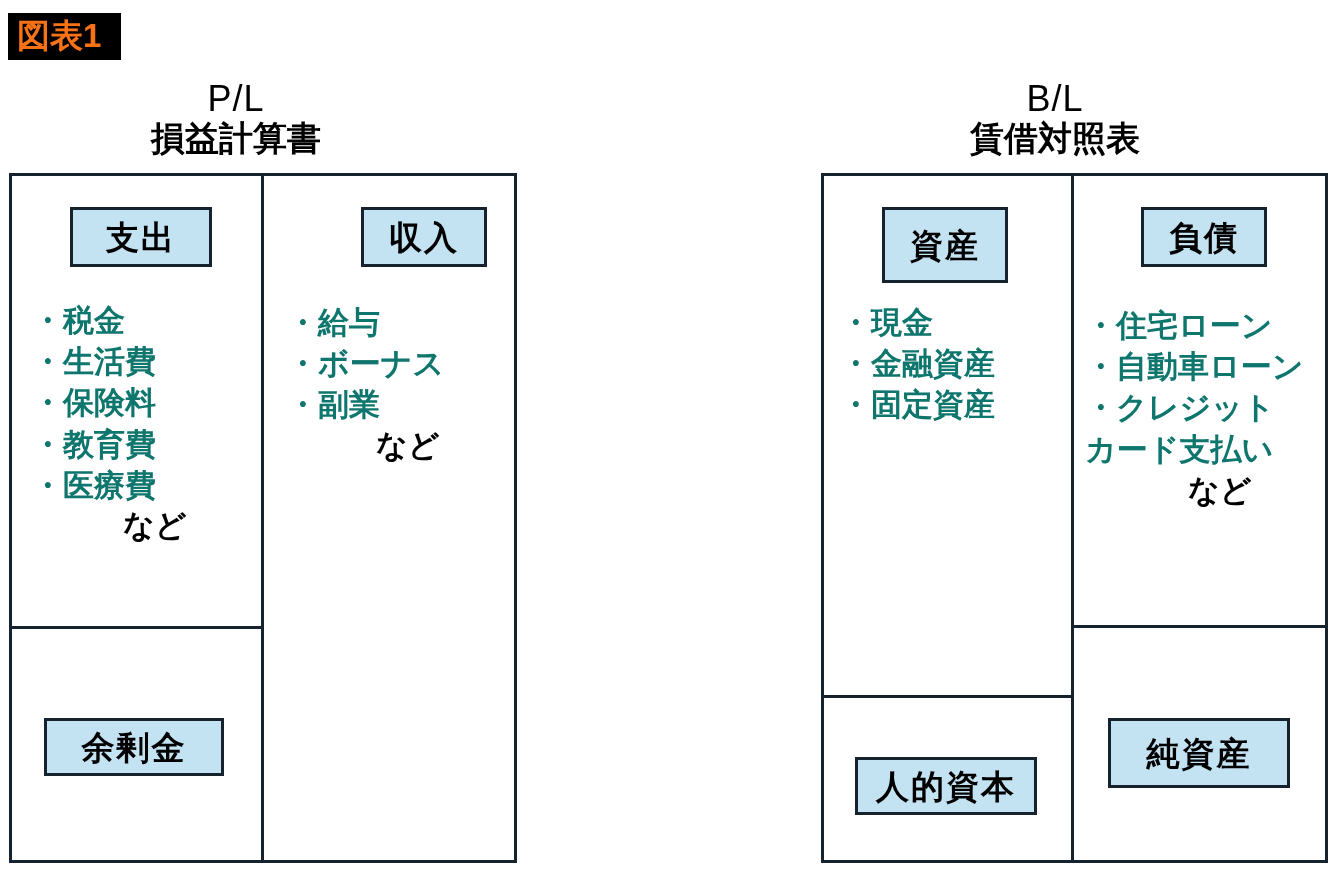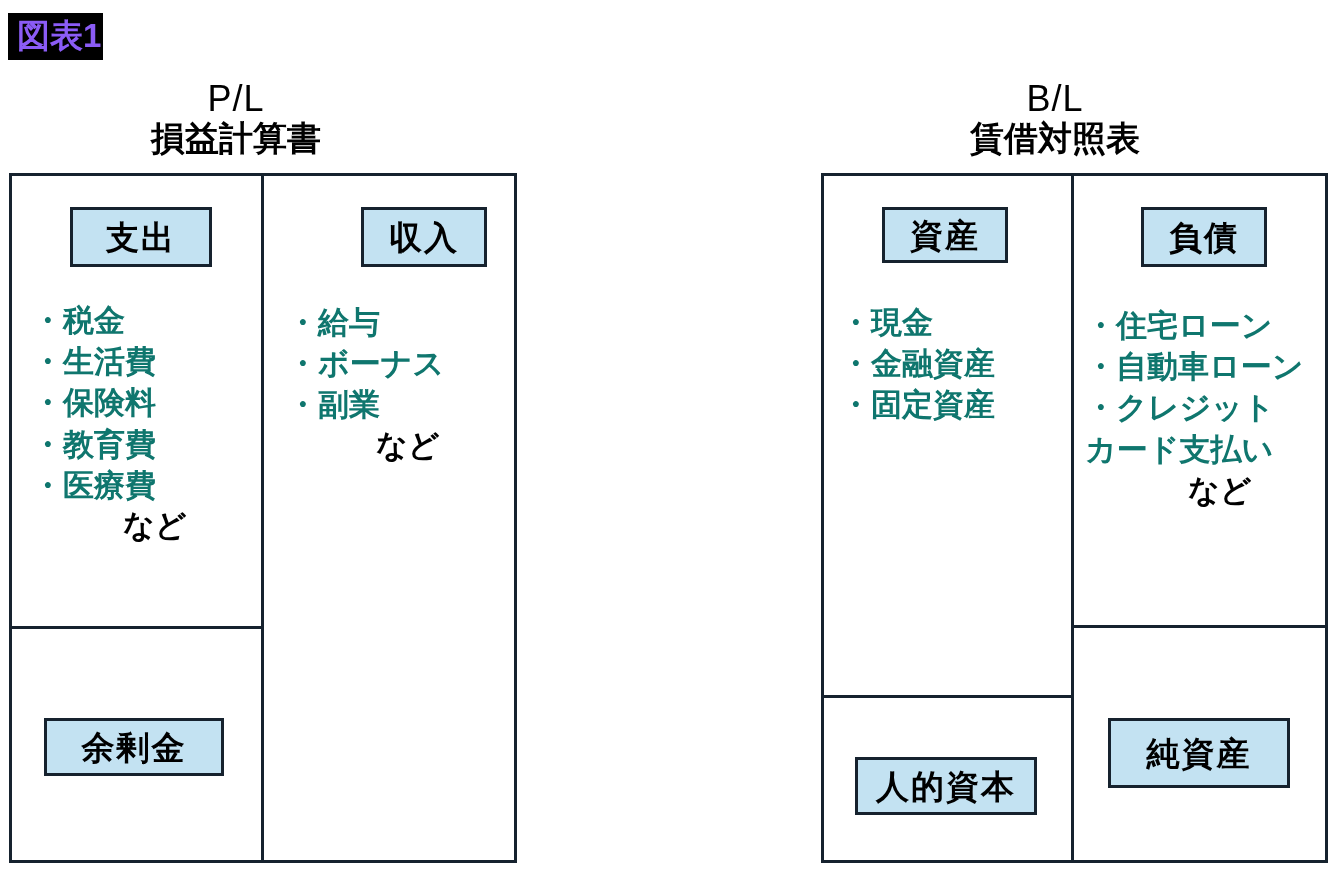--- a/index.html
+++ b/index.html
@@ -15,25 +15,25 @@
     color: #000000;
     overflow: hidden;
   }
 
   
   .figure-badge {
     position: absolute;
     left: 8px;
     top: 13px;
     background: #000000;
-    color: #8b5cf6;
+    color: #f97316;
     font-size: 33px;
     font-weight: bold;
     line-height: 1;
-    padding: 6px 2px 8px 9px;
+    padding: 6px 20px 8px 9px;
     letter-spacing: 0px;
     white-space: nowrap;
   }
 
   
   .panel {
     position: absolute;
   }
   .panel-title {
     position: absolute;
@@ -161,21 +161,21 @@
   </div>
 
   <div class="frame" style="left:821px; top:173px; width:507px; height:690px;"></div>
 
   <div class="vline" style="left:1071px; top:173px; height:690px;"></div>
 
   <div class="hline" style="left:821px; top:695px; width:253px;"></div>
 
   <div class="hline" style="left:1071px; top:625px; width:257px;"></div>
 
-  <div class="chip" style="left:882px; top:207px; width:126px; height:56px;">資産</div>
+  <div class="chip" style="left:882px; top:207px; width:126px; height:76px;">資産</div>
 
   <div class="bullets" style="left:840px; top:302px;">
     <span class="row">・現金</span>
     <span class="row">・金融資産</span>
     <span class="row">・固定資産</span>
   </div>
 
   <div class="chip" style="left:855px; top:757px; width:182px; height:58px;">人的資本</div>
 
   <div class="chip" style="left:1141px; top:207px; width:126px; height:60px;">負債</div>

